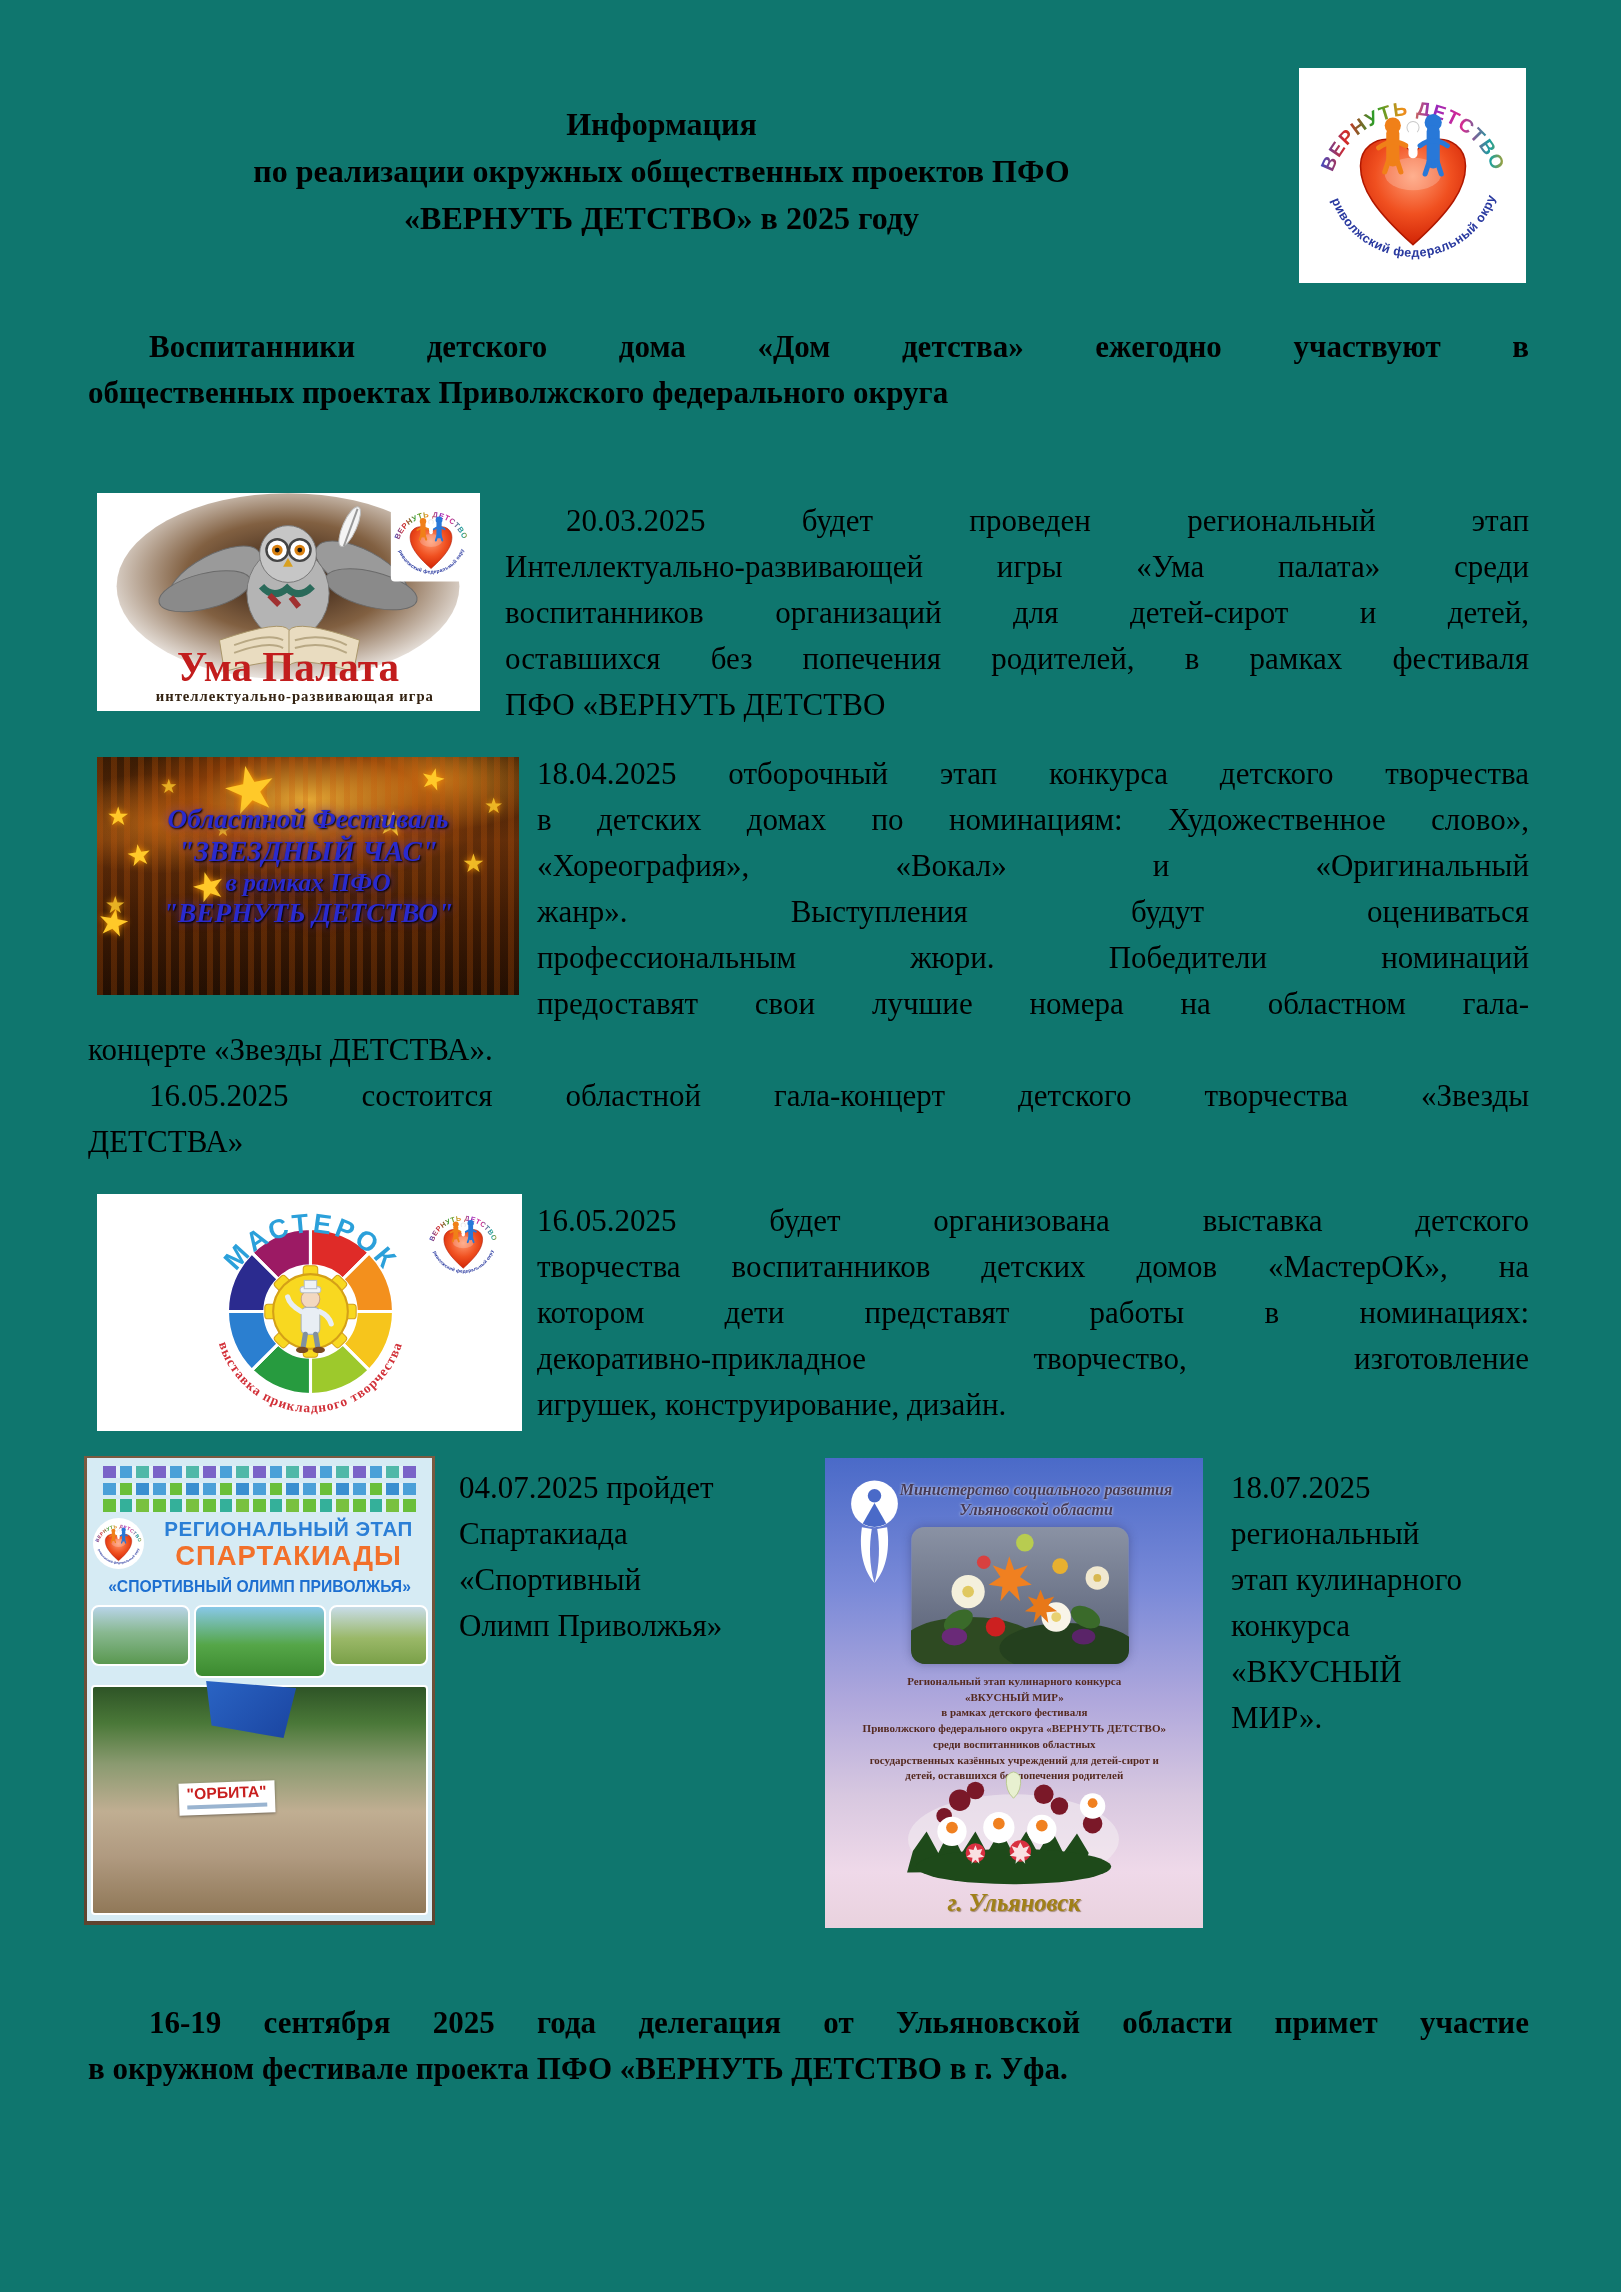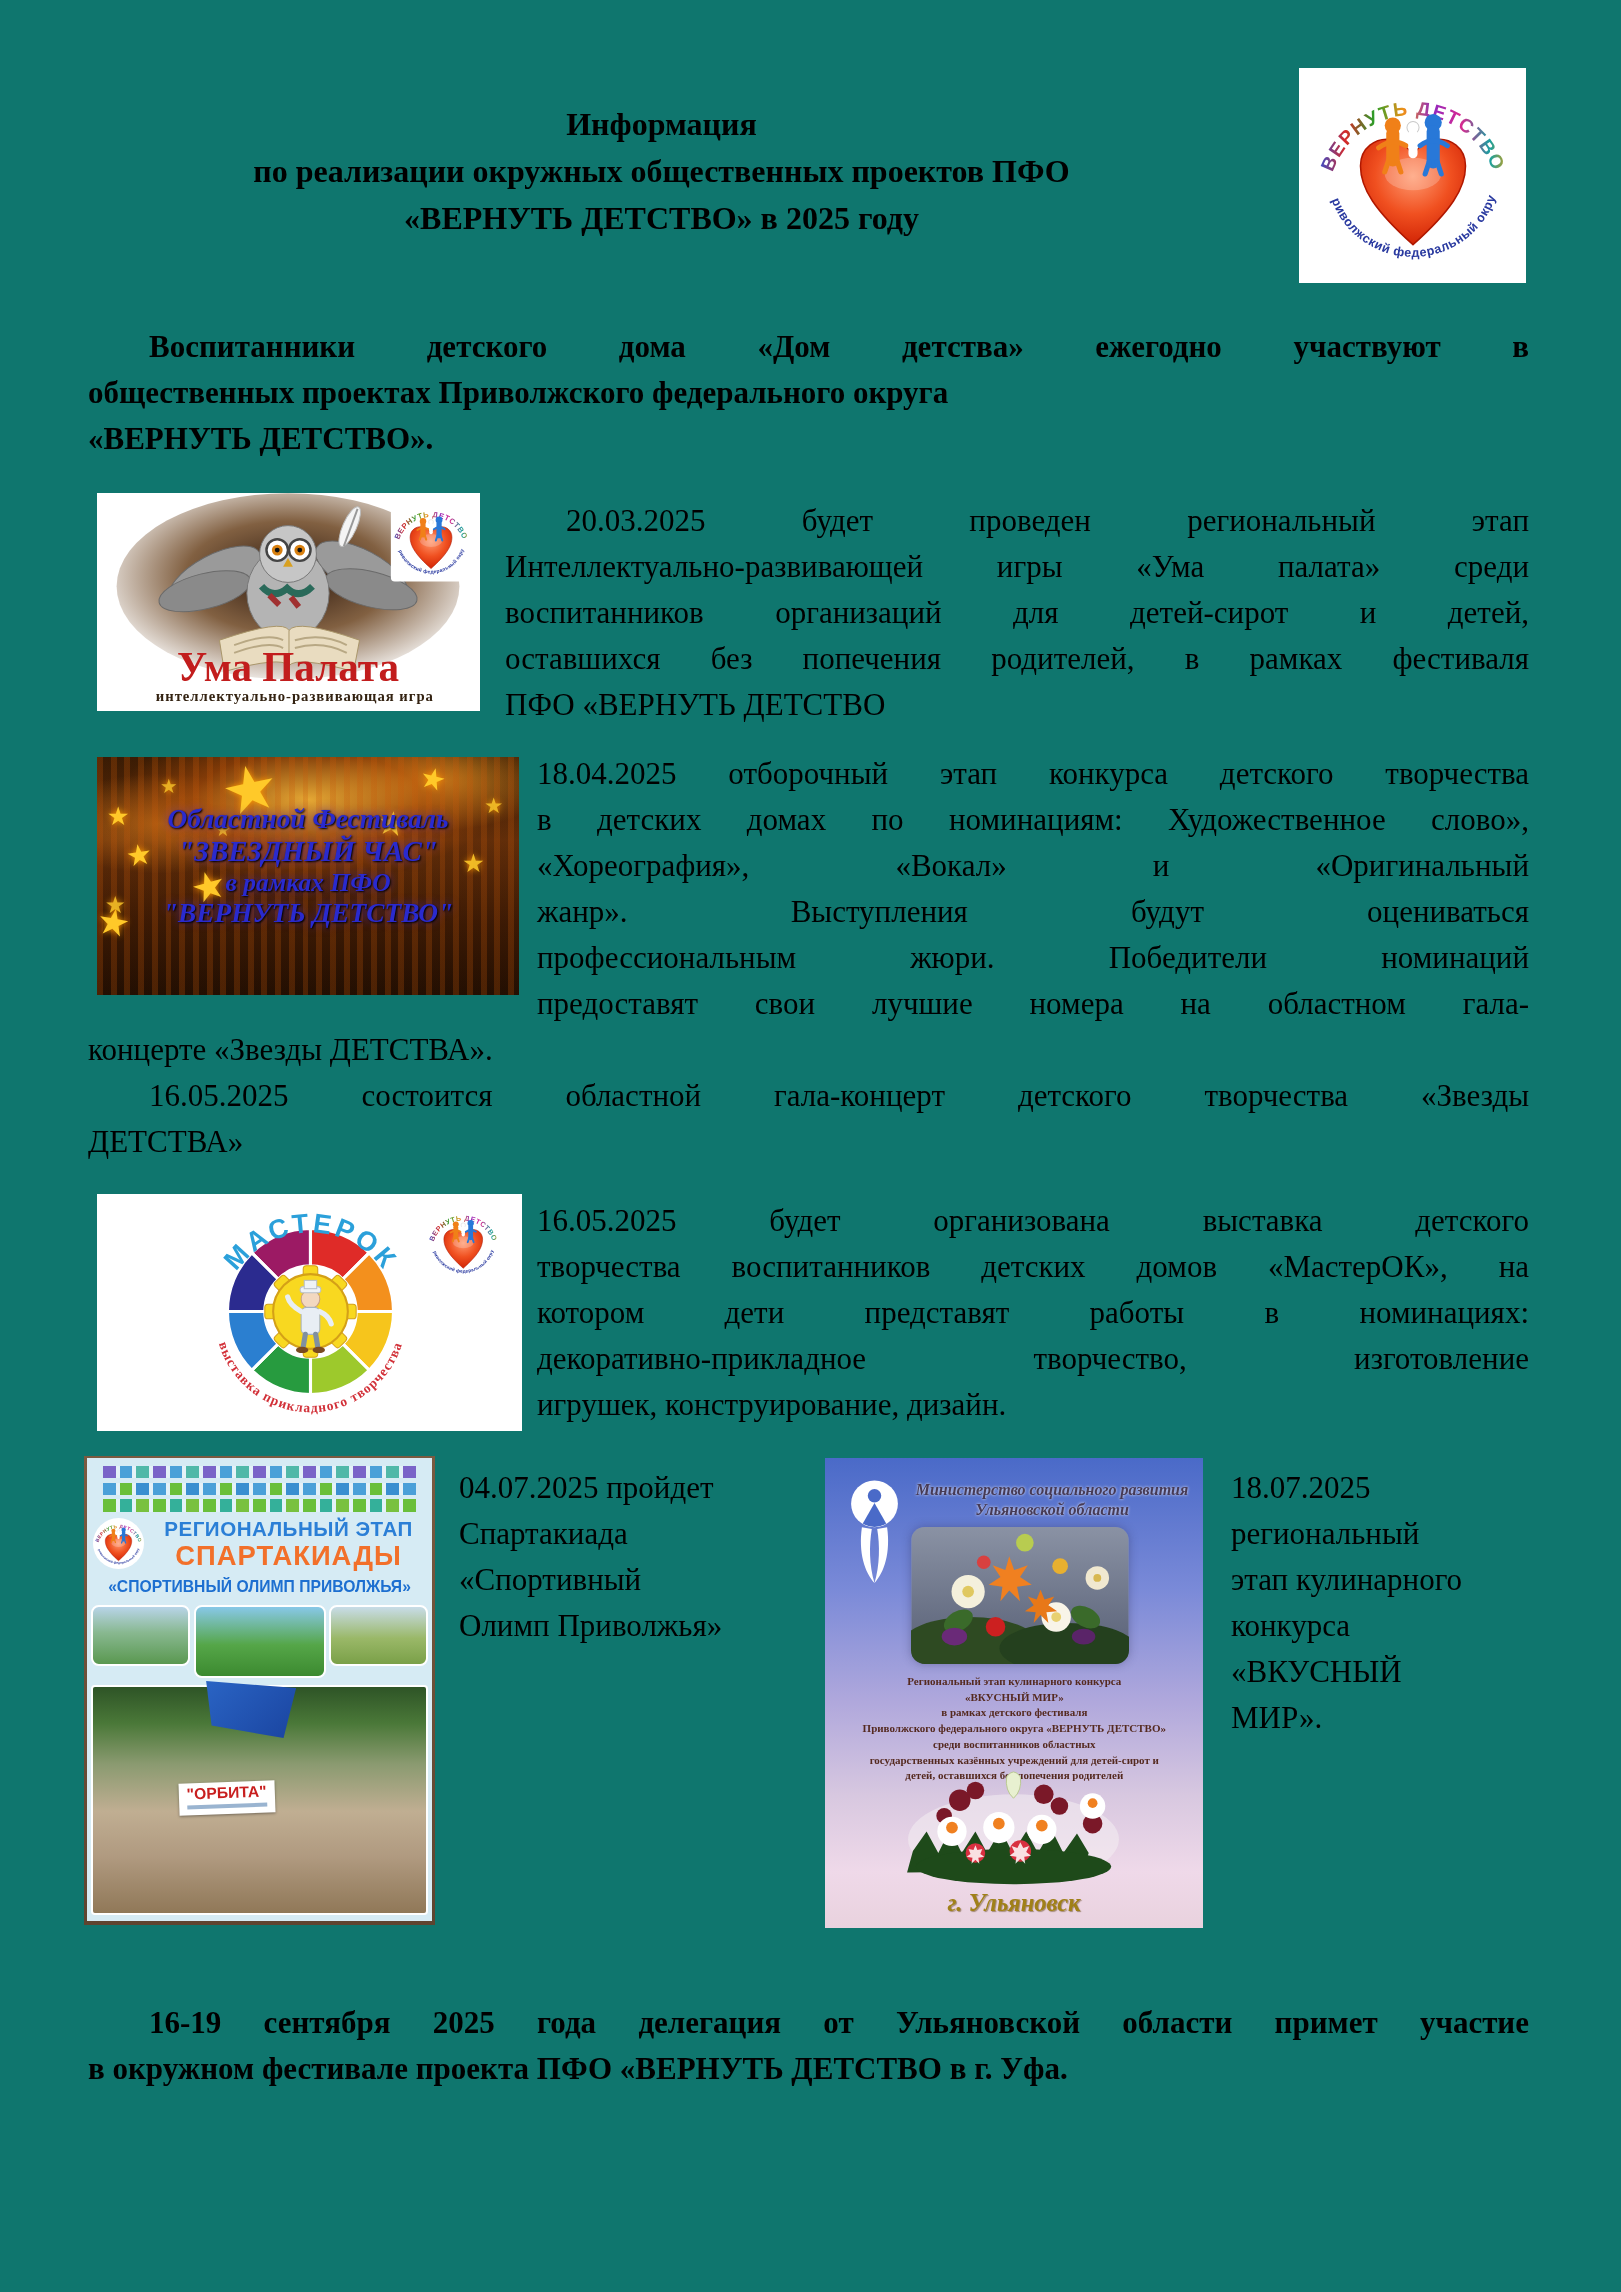--- a/index.html
+++ b/index.html
@@ -68,21 +68,21 @@
   .flag-icon{position:absolute;left:34%;top:-5.9px;width:90px;height:57px;background:linear-gradient(135deg,#2a64c4,#1a44a0);
     clip-path:polygon(0 0,100% 12%,86% 100%,6% 78%);}
   .orbita-sign{position:absolute;left:26%;top:42%;background:#fff;padding:2px 7.8px 5.9px;transform:rotate(-2deg);
     box-shadow:0 1px 2.9px rgba(0,0,0,.4);text-align:center;}
   .orbita-sign .t{color:#c81f1f;font-weight:bold;font-size:15.7px;font-family:"Liberation Sans",sans-serif;}
   .orbita-sign .sub{margin-top:2px;height:3.9px;background:#9ab4d0;}
 
   
   .vk-poster{left:825px;top:1458px;width:378px;height:470px;overflow:hidden;
     background:linear-gradient(180deg,#4a6ac8 0%,#7a8ad8 28%,#b0a8dc 52%,#d8c8e0 72%,#efd9e9 88%,#e9d2de 100%);}
-  .min-title{position:absolute;left:84px;top:21.6px;width:286px;text-align:center;font-style:italic;font-weight:bold;
+  .min-title{position:absolute;left:68px;top:21.6px;width:286px;text-align:center;font-style:italic;font-weight:bold;
     font-size:16px;line-height:20.6px;color:#463a55;text-shadow:0 0 2.9px rgba(255,255,255,.9);}
   .vk-photo1{position:absolute;left:86px;top:69px;width:218px;height:137px;border-radius:13.7px;overflow:hidden;
     box-shadow:0 0 9.8px rgba(40,40,80,.35);}
   .vk-caption{position:absolute;left:9.8px;top:216px;width:359px;text-align:center;font-weight:bold;
     font-size:11px;line-height:15.7px;color:#552a20;}
   .vk-city{position:absolute;left:0;width:100%;top:431px;text-align:center;font-style:italic;font-weight:bold;
     font-size:24.5px;color:#a08018;text-shadow:1px 1px 1px rgba(90,60,10,.5);}
 </style>
 </head>
 <body>
@@ -198,21 +198,20 @@
 
   <div class="abs logo-box">
     <svg width="202" height="202" viewBox="0 0 206 206">
         <use href="#vd-logo"></use>
       </svg>
   </div>
 
   <div class="abs txt b intro">
     <div class="jl ind">Воспитанники детского дома «Дом детства»  ежегодно участвуют в</div>
     <div class="ll">общественных проектах Приволжского федерального округа</div>
-    <div class="ll">«ВЕРНУТЬ ДЕТСТВО».</div>
   </div>
 
   <div class="abs uma-img">
     <svg width="383" height="218" viewBox="0 0 391 222">
       <rect width="391" height="222" fill="#fff"></rect>
       <ellipse cx="195" cy="95" rx="175" ry="95" fill="url(#umaGlow)"></ellipse>
       <g>
         <g fill="#9a9a9a" stroke="#6a6a6a" stroke-width="1">
           <ellipse cx="120" cy="85" rx="52" ry="22" transform="rotate(-28 120 85)"></ellipse>
           <ellipse cx="110" cy="100" rx="48" ry="18" transform="rotate(-14 110 100)" fill="#8a8a8a"></ellipse>

